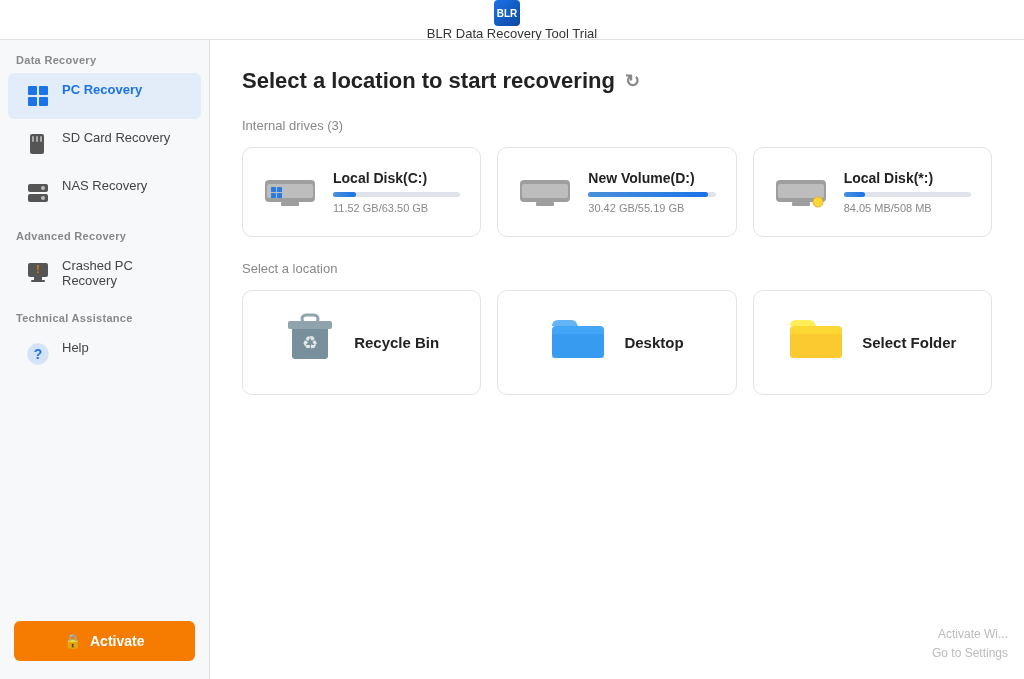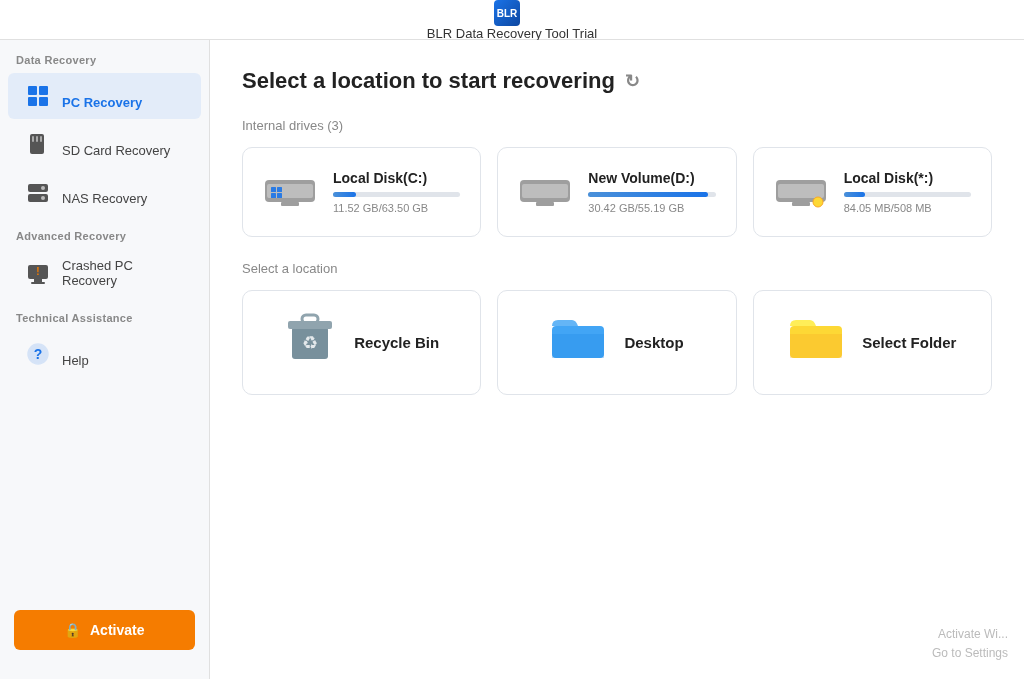--- a/index.html
+++ b/index.html
@@ -44,28 +44,28 @@
     
     .app-body { display: flex; flex: 1; overflow: hidden; }
 
     
     .sidebar {
       width: 210px;
       background: #f7f8fa;
       border-right: 1px solid #e0e0e0;
       display: flex; flex-direction: column;
       flex-shrink: 0;
-      padding-bottom: 21px;
+      padding-bottom: 10px;
     }
     .sidebar-section-label {
       font-size: 11px; color: #888; padding: 14px 16px 6px;
       font-weight: 600; letter-spacing: 0.3px;
     }
     .sidebar-item {
-      display: flex; align-items: flex-end; gap: 10px;
+      display: flex; align-items: flex-start; gap: 10px;
       padding: 9px 16px; cursor: pointer;
       border-radius: 6px; margin: 1px 8px;
       font-size: 13px; color: #444;
     }
     .sidebar-item.active {
       background: #e3ecf9;
       color: #1a73e8; font-weight: 600;
     }
     .sidebar-item .item-icon {
       width: 28px; height: 28px;

